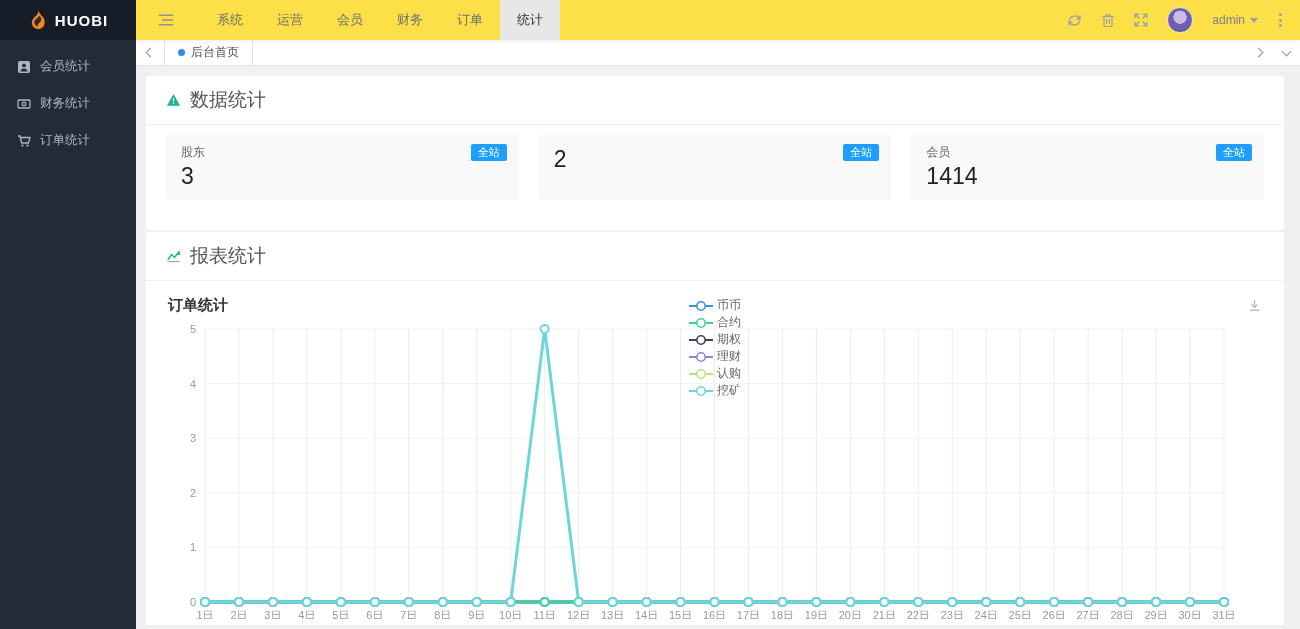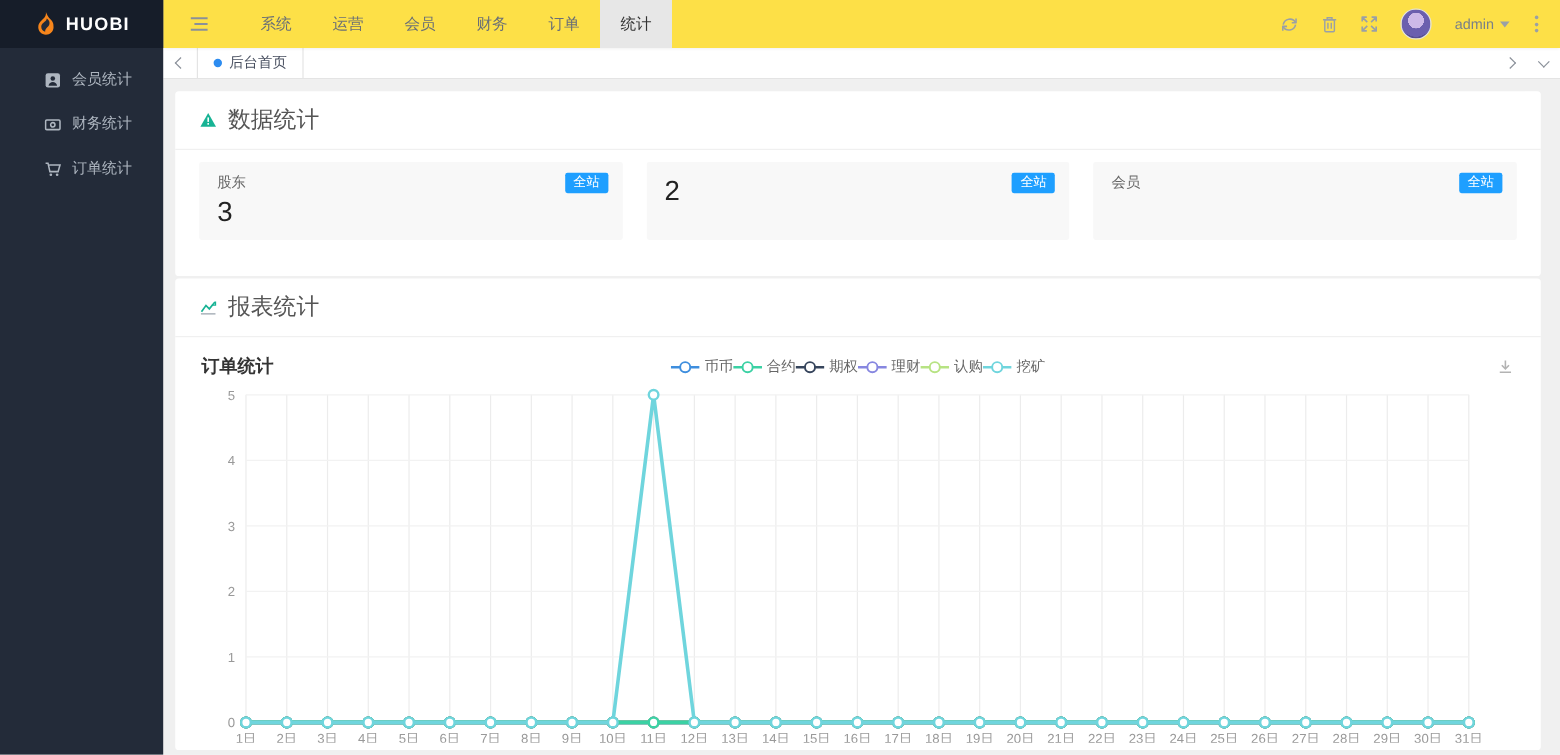--- a/index.html
+++ b/index.html
@@ -4,21 +4,21 @@
 <style>
   * { margin:0; padding:0; box-sizing:border-box; }
   html,body { width:1300px; height:629px; overflow:hidden; }
   body { font-family:"Liberation Sans","DejaVu Sans",sans-serif; background:#f0f0f0; position:relative; }
 
   
   .sidebar { position:absolute; left:0; top:0; bottom:0; width:136px; background:#232b39; z-index:10; }
   .logo { height:40px; background:#161d29; display:flex; align-items:center; justify-content:center; gap:7px; }
   .logo-text { color:#fff; font-size:15px; font-weight:bold; letter-spacing:1px; }
   .side-menu { padding-top:8px; }
-  .side-item { display:flex; align-items:center; gap:9px; padding:10px 0 10px 17px; color:#aeb6c0; font-size:12.5px; cursor:pointer;margin-left:20px; }
+  .side-item { display:flex; align-items:center; gap:9px; padding:10px 0 10px 17px; color:#aeb6c0; font-size:12.5px; cursor:pointer; }
   .side-item svg { flex:0 0 auto; }
 
   
   .header { position:absolute; left:136px; top:0; right:0; height:40px; background:#fde047; box-shadow:0 1px 3px rgba(0,0,0,.08); display:flex; align-items:center; z-index:9; }
   .hamburger { margin-left:22px; color:#8a9099; cursor:pointer; display:flex; }
   .topnav { display:flex; margin-left:26px; height:40px; }
   .nav-item { padding:0 17px; line-height:40px; font-size:13px; color:#6a6f76; cursor:pointer; }
   .nav-item.active { background:#e7e7e7; color:#333; }
   .header-right { margin-left:auto; display:flex; align-items:center; gap:19px; margin-right:16px; }
   .hicon { color:#9aa0a6; cursor:pointer; display:flex; }
@@ -45,21 +45,21 @@
   .panel-header { display:flex; align-items:center; gap:9px; padding:11px 20px; border-bottom:1px solid #f0f0f0; font-size:19px; color:#555; }
 
   .cards { display:flex; gap:20px; padding:10px 20px 30px; }
   .card { flex:1; position:relative; background:#f8f8f8; border-radius:2px; padding:9px 15px 10px; }
   .card-label { font-size:12px; color:#666; }
   .card-value { font-size:23px; color:#222; margin-top:2px; }
   .badge { position:absolute; top:9px; right:12px; background:#1e9fff; color:#fff; font-size:11px; line-height:1; padding:3px 7px; border-radius:2px; }
 
   .chart-head { position:relative; display:flex; align-items:center; padding:14px 22px 0; height:34px; }
   .chart-title { font-size:15px; font-weight:bold; color:#333; }
-  .legend { position:absolute; left:50%; top:16px; transform:translateX(-50%); display:flex; gap:0; align-items:flex-end; }
+  .legend { position:absolute; left:50%; top:16px; transform:translateX(-50%); display:flex; gap:0; align-items:flex-end;flex-direction:column; }
   .legend-item { display:flex; align-items:center; gap:4px; font-size:12px; color:#666; cursor:pointer; white-space:nowrap; }
   .download-btn { margin-left:auto; color:#b3b3b3; cursor:pointer; display:flex; }
 
   .chart-wrap { padding:4px 20px 6px; }
   .chart-svg { display:block; }
   .chart-svg text { font-family:"Liberation Sans","DejaVu Sans",sans-serif; }
 </style>
 </head>
 <body>
 
@@ -190,20 +190,21 @@
         <div class="card-label">股东</div>
         <div class="card-value">3</div>
         <span class="badge">全站</span>
       </div>
       <div class="card">
         <div class="card-value">2</div>
         <span class="badge">全站</span>
       </div>
       <div class="card">
         <div class="card-label">会员</div>
+        <div class="card-value">1414</div>
         <span class="badge">全站</span>
       </div>
     </div>
   </div>
 
   <div class="panel">
     <div class="panel-header">
       <span style="display:flex">
         <svg width="15" height="14" viewBox="0 0 16 15" fill="none">
             <path d="M1.5 13.5h13" stroke="#9aa3ad" stroke-width="1.2"></path>

